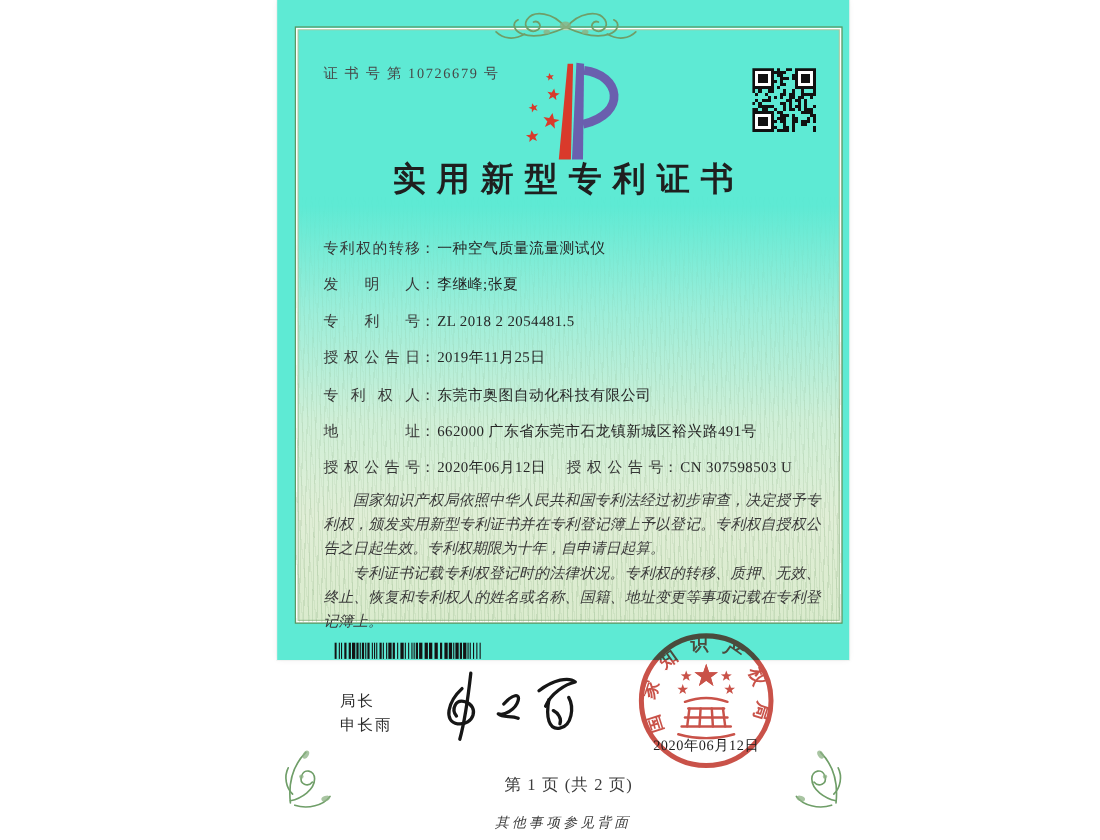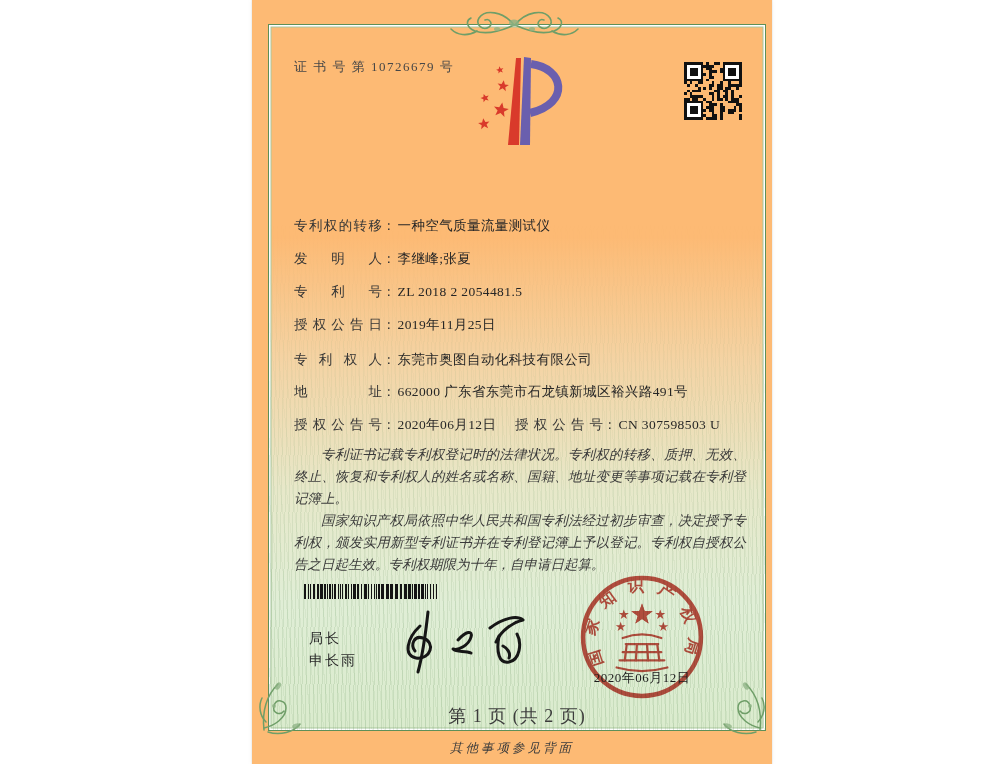--- a/index.html
+++ b/index.html
@@ -3,22 +3,22 @@
 <meta charset="utf-8">
 <style>
   html,body{margin:0;padding:0;}
   body{
     width:1000px;height:764px;position:relative;overflow:hidden;
     background:#ffffff;
     font-family:"Liberation Serif","DejaVu Serif",serif;
     color:#2e2e2e;
   }
   .paper{
-    position:absolute;left:252px;top:0;width:520px;height:764px;
-    background:#fdba74;
+    position:absolute;left:252px;top:0;width:520px;height:600px;
+    background:#5eead4;
     box-shadow:0 0 0 1px rgba(60,80,60,.05), 0 0 6px rgba(0,0,0,.05);
   }
   
   .frame{
     position:absolute;left:16px;top:24px;right:6px;bottom:33px;
     border:1.5px solid var(--green,#5f8f58);
     box-shadow:inset 0 0 0 1.5px #ffffff, inset 0 0 0 2.5px #a9c79e;
     background:linear-gradient(180deg,
       rgba(255,255,255,0) 0%, rgba(255,255,255,0) 30%,
       rgba(233,243,224,.45) 48%, rgba(227,240,216,.85) 66%,
@@ -60,21 +60,21 @@
   .barcode i{display:block;height:100%;background:#141414;flex:none;}
   .signer{position:absolute;left:57px;top:628px;font-size:14px;line-height:22px;letter-spacing:2px;color:#2a2a2a;}
   .signature{position:absolute;left:138px;top:604px;width:150px;height:76px;}
   .seal{position:absolute;left:326px;top:573px;width:128px;height:128px;opacity:.88;mix-blend-mode:multiply;}
   .seal-date{
     position:absolute;left:316px;top:669px;width:148px;text-align:center;
     font-size:13px;letter-spacing:.5px;color:#1c1c1c;
   }
   .page-footer{
     position:absolute;left:17px;right:7px;top:704px;text-align:center;
-    font-size:18px;letter-spacing:1px;color:#3c3c3c;
+    font-size:15px;letter-spacing:1px;color:#3c3c3c;
   }
   .back-note{
     position:absolute;left:0;right:0;top:740px;text-align:center;
     font-size:12.5px;font-style:italic;letter-spacing:3px;color:#3d3d3d;
   }
   .ornament{position:absolute;left:185px;top:5px;width:155px;height:40px;}
   .flourish{position:absolute;width:62px;height:62px;}
   .flourish.bl{left:-2px;top:676px;}
   .flourish.br{left:460px;top:676px;transform:scaleX(-1);}
 </style>
@@ -283,20 +283,21 @@
         <rect x="6" y="6" width="9" height="9" fill="#111"></rect>
         <rect x="42" y="0" width="21" height="21" fill="#111"></rect>
         <rect x="45" y="3" width="15" height="15" fill="#fff"></rect>
         <rect x="48" y="6" width="9" height="9" fill="#111"></rect>
         <rect x="0" y="42" width="21" height="21" fill="#111"></rect>
         <rect x="3" y="45" width="15" height="15" fill="#fff"></rect>
         <rect x="6" y="48" width="9" height="9" fill="#111"></rect>
       </svg>
     </div>
 
+  <div class="title">实用新型专利证书</div>
 
   <div class="rows">
     <div class="row" style="top:216px">
       <span class="lbl">专利权的转移</span><span class="colon">：</span><span class="val">一种空气质量流量测试仪</span>
     </div>
     <div class="row" style="top:249px">
       <span class="lbl">发明人</span><span class="colon">：</span><span class="val">李继峰;张夏</span>
     </div>
     <div class="row" style="top:282px">
       <span class="lbl">专利号</span><span class="colon">：</span><span class="val">ZL 2018 2 2054481.5</span>
@@ -312,22 +313,22 @@
     </div>
     <div class="row" style="top:415px">
       <span class="lbl">授权公告号</span><span class="colon">：</span><span class="val">2020年06月12日</span>
       <span class="pair2">
         <span class="lbl">授权公告号</span><span class="colon">：</span><span class="val">CN 307598503 U</span>
       </span>
     </div>
   </div>
 
   <div class="paras">
+    <p>国家知识产权局依照中华人民共和国专利法经过初步审查，决定授予专利权，颁发实用新型专利证书并在专利登记簿上予以登记。专利权自授权公告之日起生效。专利权期限为十年，自申请日起算。</p>
     <p>专利证书记载专利权登记时的法律状况。专利权的转移、质押、无效、终止、恢复和专利权人的姓名或名称、国籍、地址变更等事项记载在专利登记簿上。</p>
-    <p>国家知识产权局依照中华人民共和国专利法经过初步审查，决定授予专利权，颁发实用新型专利证书并在专利登记簿上予以登记。专利权自授权公告之日起生效。专利权期限为十年，自申请日起算。</p>
   </div>
 
   <div class="barcode">
       <i style="width: 2px; margin-right: 2px;"></i>
       <i style="width: 1px; margin-right: 1px;"></i>
       <i style="width: 1px; margin-right: 2px;"></i>
       <i style="width: 2px; margin-right: 2px;"></i>
       <i style="width: 2px; margin-right: 1px;"></i>
       <i style="width: 3px; margin-right: 1px;"></i>
       <i style="width: 2px; margin-right: 1px;"></i>

